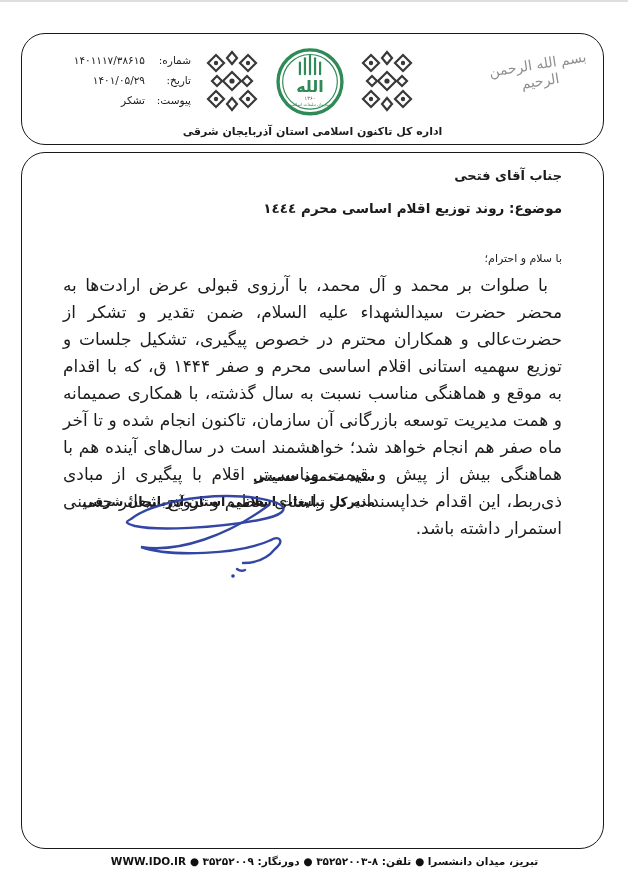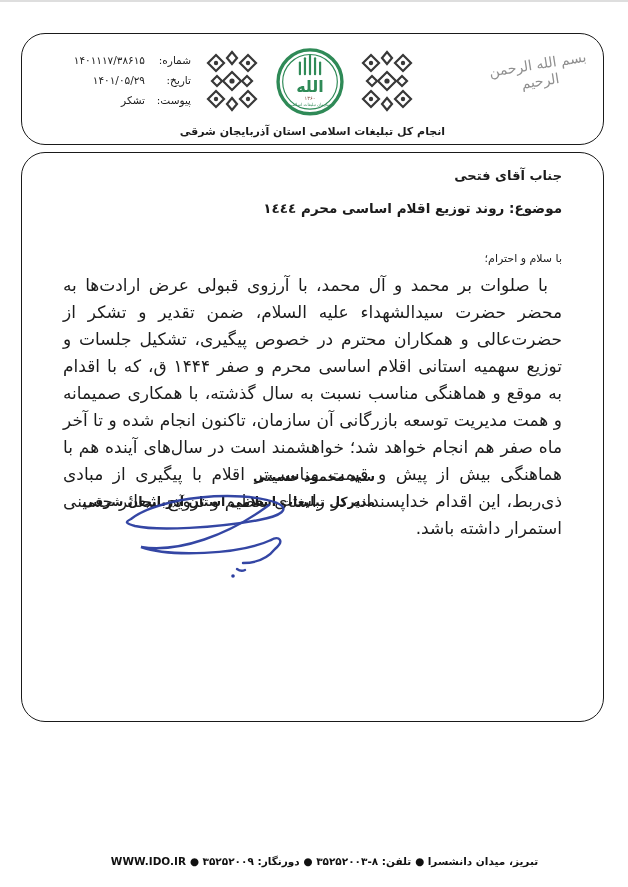--- a/index.html
+++ b/index.html
@@ -27,21 +27,21 @@
   .field-row{display:flex;gap:8px;margin-bottom:8px;align-items:baseline;}
   .field-label{min-width:38px;}
   .field-value{white-space:nowrap;}
   .org-name{
     position:absolute;bottom:6px;left:0;right:0;text-align:center;
     font-size:11px;font-weight:bold;
   }
 
   
   .body-box{
-    position:absolute;left:21px;top:152px;width:583px;height:570px;
+    position:absolute;left:21px;top:152px;width:583px;height:697px;
     border:1.6px solid #1a1a1a;border-radius:24px;box-sizing:border-box;
     padding:15px 41px 0 41px;background:#fff;
   }
   .recipient-name{font-weight:bold;font-size:13px;}
   .recipient-title{font-weight:bold;font-size:13px;margin-top:12px;}
   .subject-line{font-weight:bold;font-size:13.5px;margin-top:17px;}
   .salutation{font-size:11px;margin-top:36px;}
   .body-text{
     font-size:17px;line-height:27px;text-align:justify;text-align-last:right;
     text-indent:14px;margin-top:7px;
@@ -134,21 +134,21 @@
       <div class="field-row">
         <span class="field-label">تاریخ:</span>
         <span class="field-value">۱۴۰۱/۰۵/۲۹</span>
       </div>
       <div class="field-row">
         <span class="field-label">پیوست:</span>
         <span class="field-value">تشکر</span>
       </div>
     </div>
 
-    <div class="org-name">انجام کل تبلیغات اسلامی استان آذربایجان شرقی</div>
+    <div class="org-name">اداره کل تاکنون اسلامی استان آذربایجان شرقی</div>
   </div>
 
   <div class="body-box">
     <div class="recipient-name">جناب آقای فتحی</div>
     <div class="subject-line">موضوع: روند توزیع اقلام اساسی محرم ١٤٤٤</div>
     <div class="salutation">با سلام و احترام؛</div>
     <div class="body-text">با صلوات بر محمد و آل محمد، با آرزوی قبولی عرض ارادت‌ها به محضر حضرت سیدالشهداء علیه السلام، ضمن تقدیر و تشکر از حضرت‌عالی و همکاران محترم در خصوص پیگیری، تشکیل جلسات و توزیع سهمیه استانی اقلام اساسی محرم و صفر ۱۴۴۴ ق، که با اقدام به موقع و هماهنگی مناسب نسبت به سال گذشته، با همکاری صمیمانه و همت مدیریت توسعه بازرگانی آن سازمان، تاکنون انجام شده و تا آخر ماه صفر هم انجام خواهد شد؛ خواهشمند است در سال‌های آینده هم با هماهنگی بیش از پیش و قیمت مناسب‌تر اقلام با پیگیری از مبادی ذی‌ربط، این اقدام خداپسندانه در راستای تعظیم و ترویج شعائر حسینی استمرار داشته باشد.</div>
 
     <div class="signature-block">
       <div class="sig-name">سید محمود حسینی</div>

